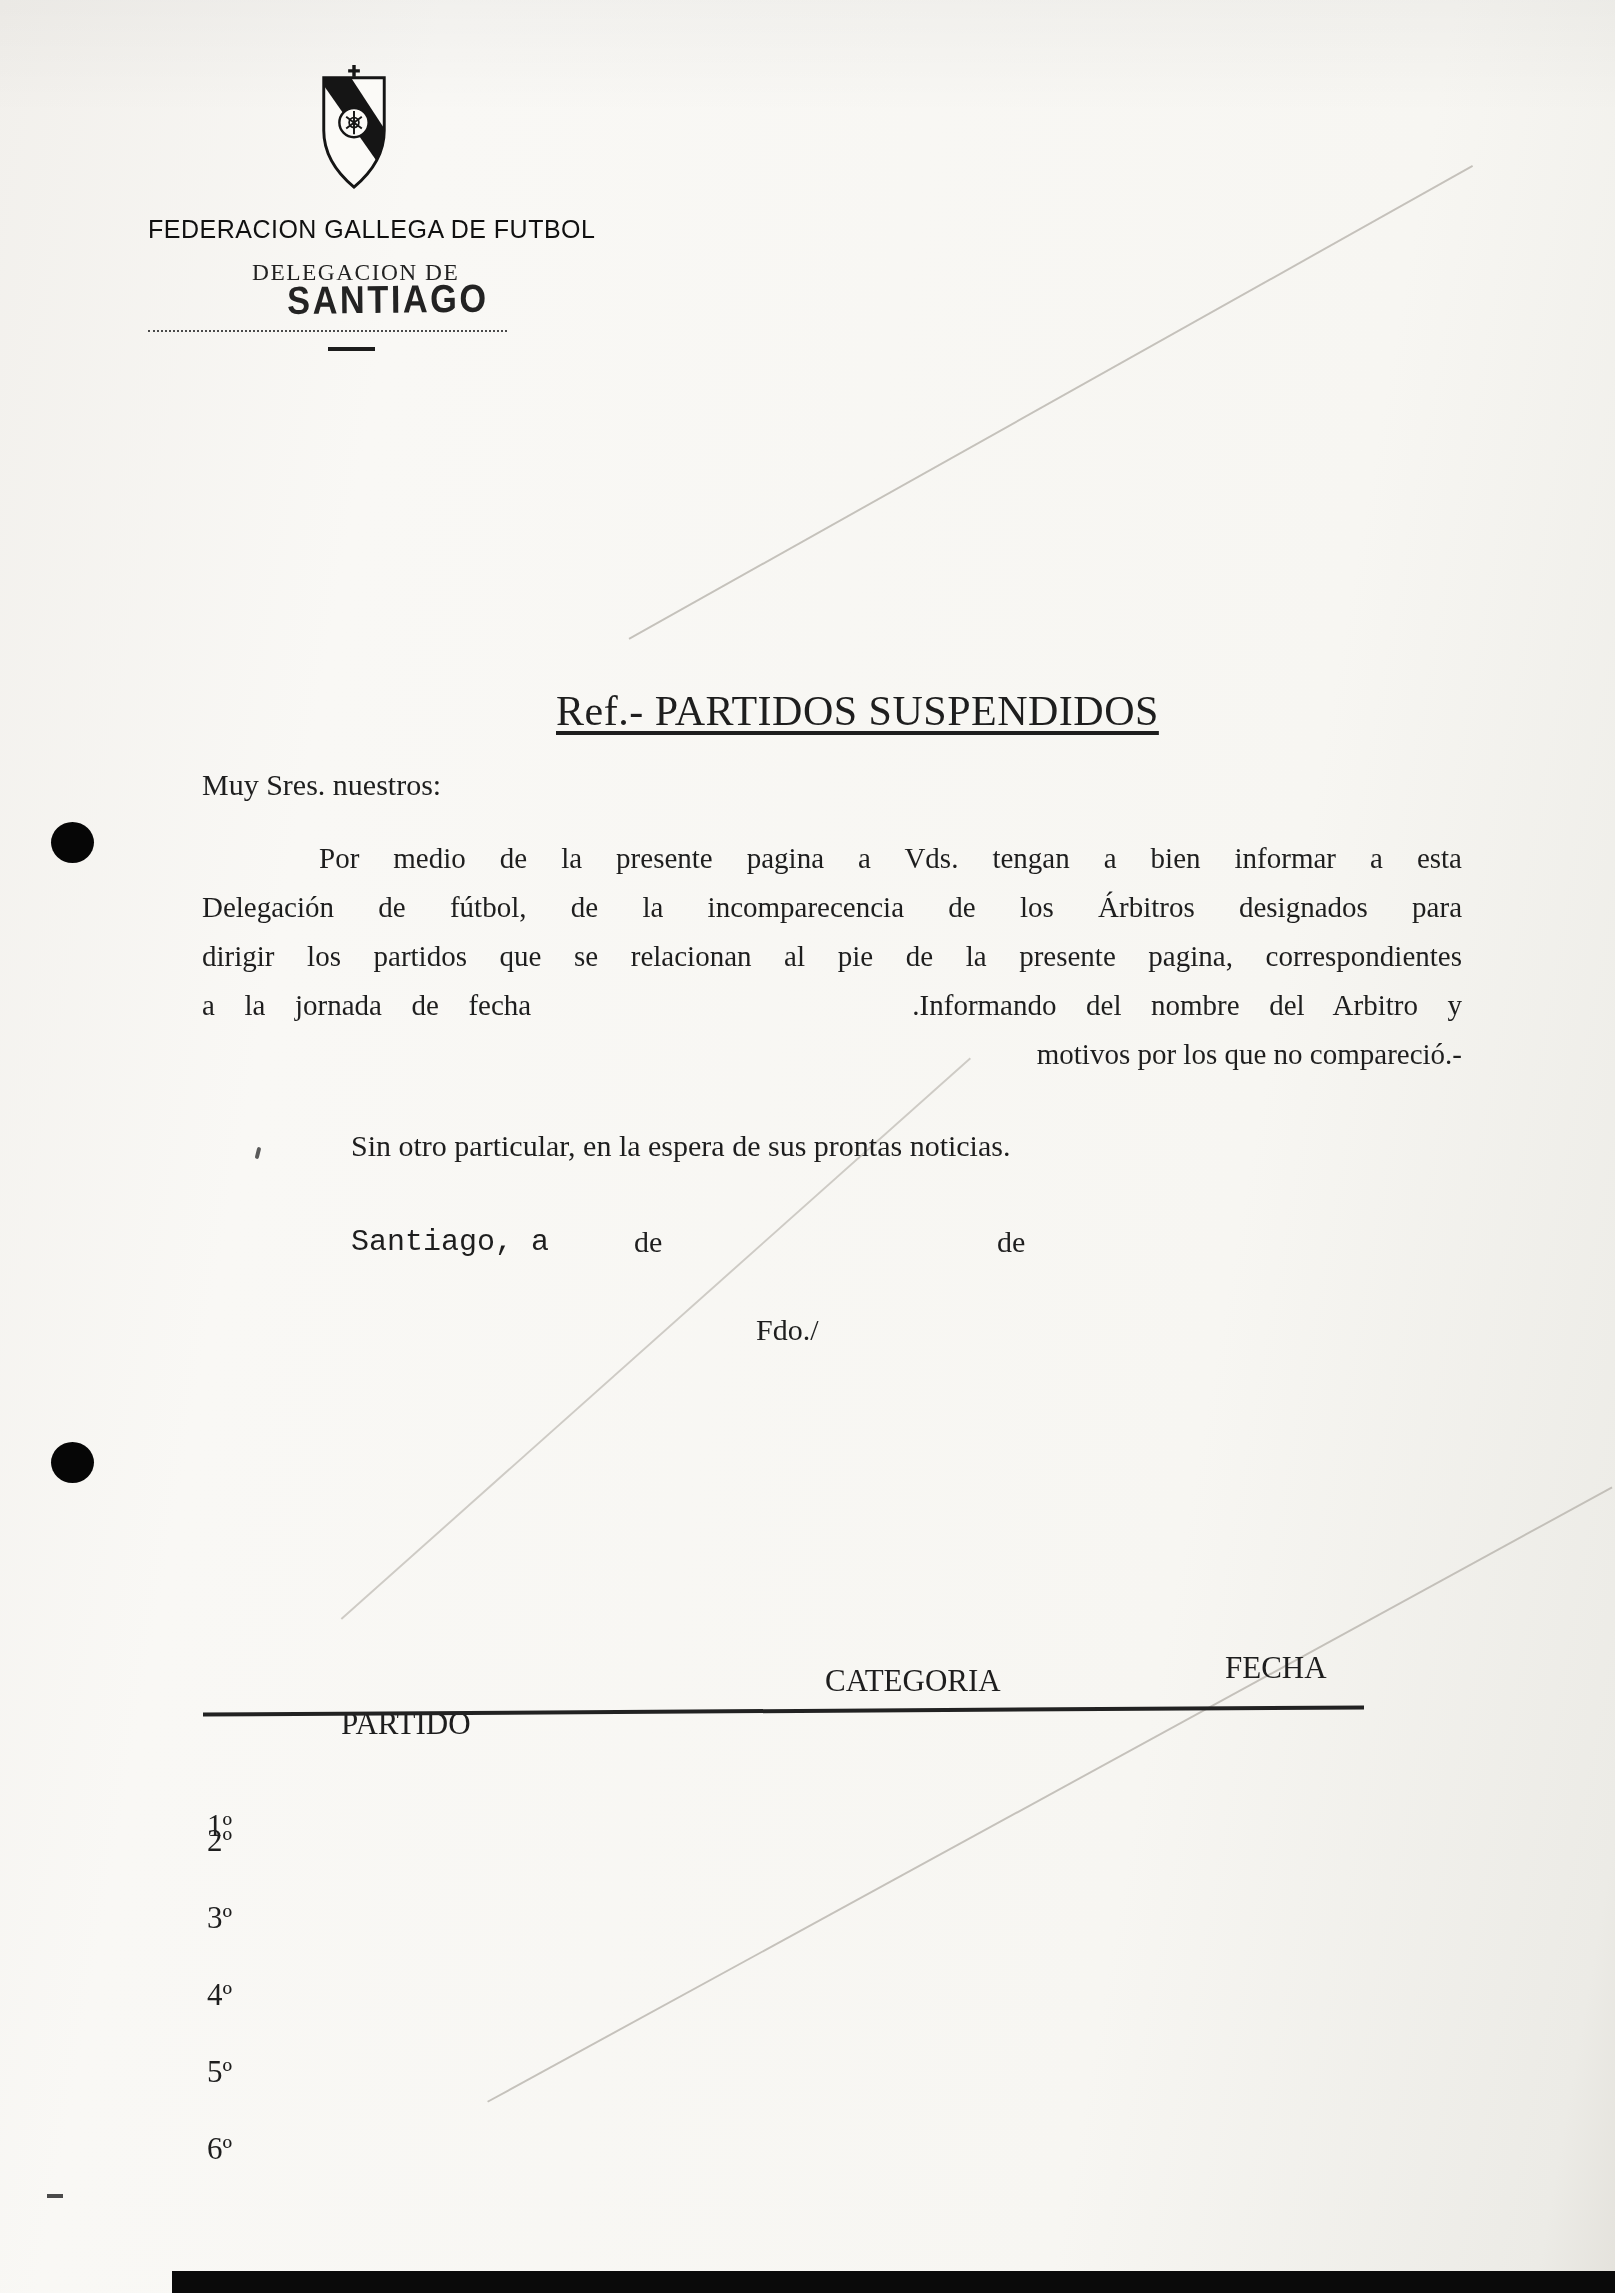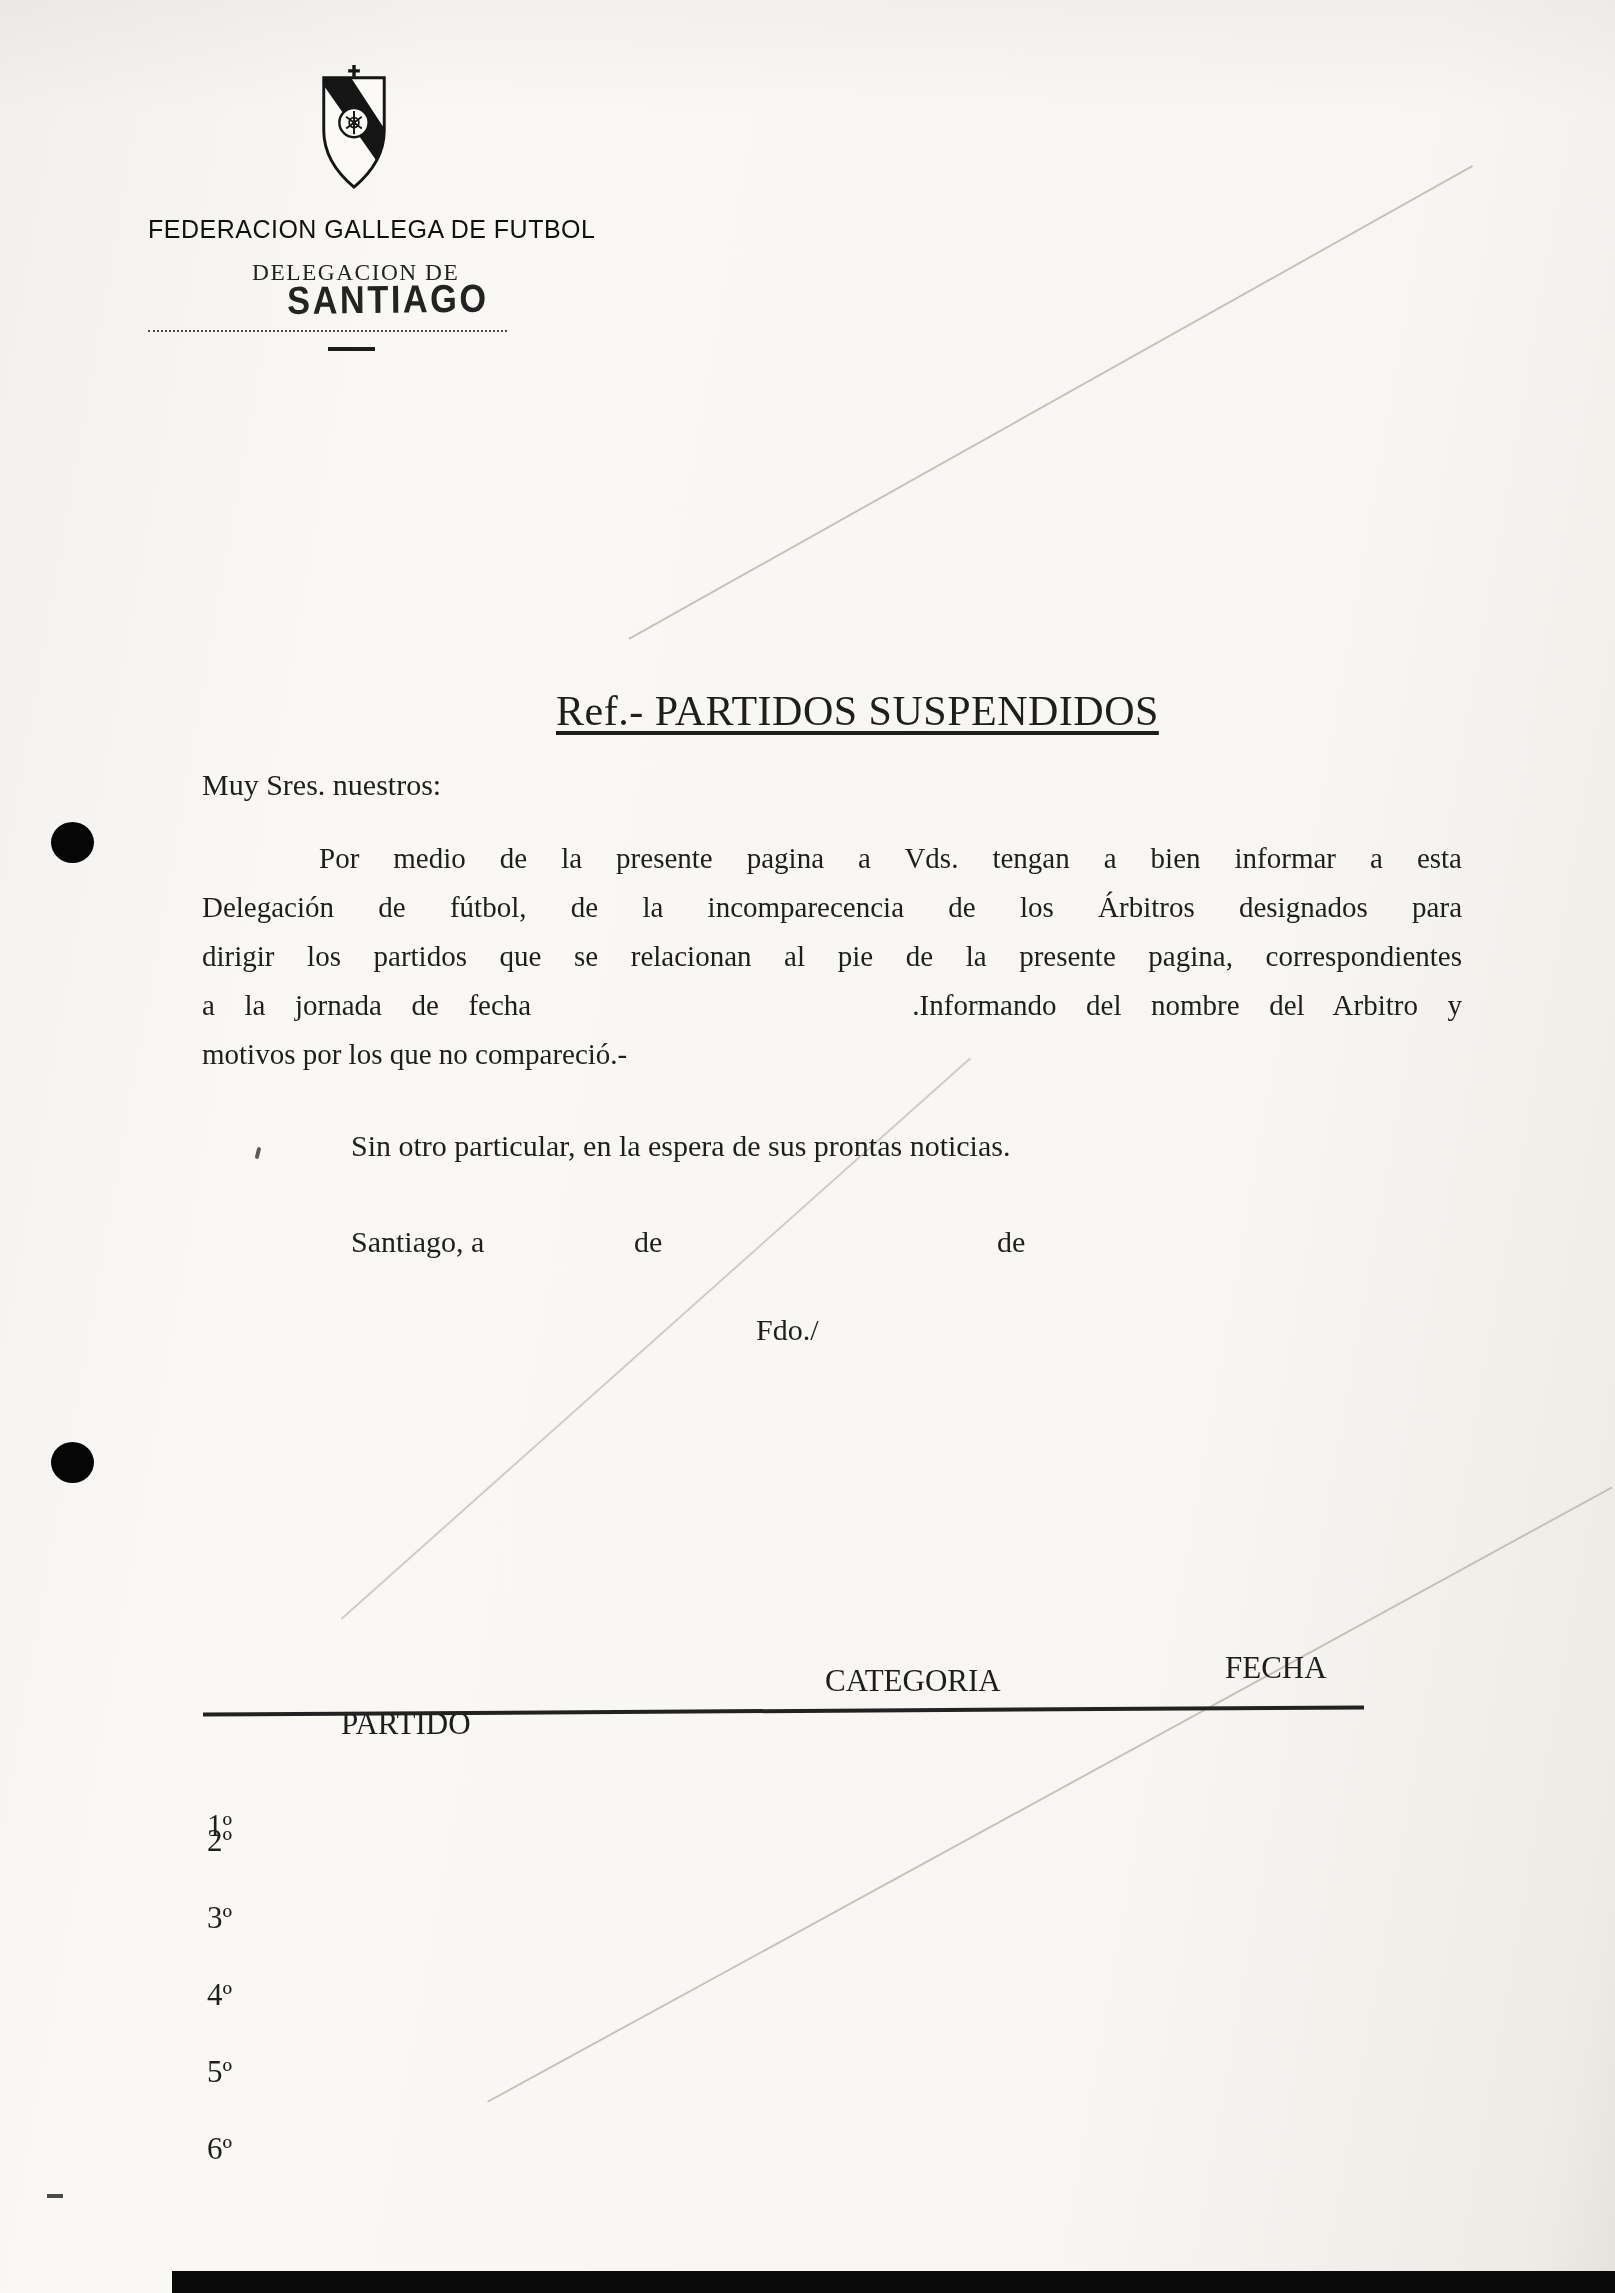--- a/index.html
+++ b/index.html
@@ -47,27 +47,27 @@
   .recipient { position: absolute; left: 792px; top: 337px; font-size: 31px; line-height: 44px; color: #1b1b1b; }
 
   
   .subject {
     position: absolute; left: 556px; top: 687px;
     font-size: 42px; letter-spacing: 0.5px;
     text-decoration: underline; text-underline-offset: 5.9px;
   }
   .salutation { position: absolute; left: 202px; top: 768px; font-size: 30px; }
   .paragraph { position: absolute; left: 202px; top: 834px; width: 1260px; font-size: 29px; }
-  .pline { line-height: 49px; height: 49px; white-space: nowrap; }
+  .pline { line-height: 49px; height: 49px; white-space: nowrap; text-align: right; }
   .just { text-align: justify; text-align-last: justify; white-space: normal; }
   .indent { text-indent: 117px; }
   .blank { display: inline-block; width: 322px; height: 1px; }
   .closing { position: absolute; left: 351px; top: 1129px; font-size: 30px; }
   .date-line { position: absolute; left: 0; top: 1225px; width: 100%; font-size: 30px; }
-  .date-line .d1 { position: absolute; left: 351px; }
+  .date-line .d1 { position: absolute; left: 351px; font-family: Liberation Mono, monospace; }
   .date-line .d2 { position: absolute; left: 634px; }
   .date-line .d3 { position: absolute; left: 997px; }
   .signature { position: absolute; left: 756px; top: 1313px; font-size: 30px; }
 
   
   .thead { position: absolute; left: 0; top: 0; width: 100%; font-size: 31px; }
   .th { position: absolute; }
   .th-partido { left: 341px; top: 1670px; margin-top: 36px; }
   .th-categoria { left: 825px; top: 1663px; }
   .th-fecha { left: 1225px; top: 1650px; }

